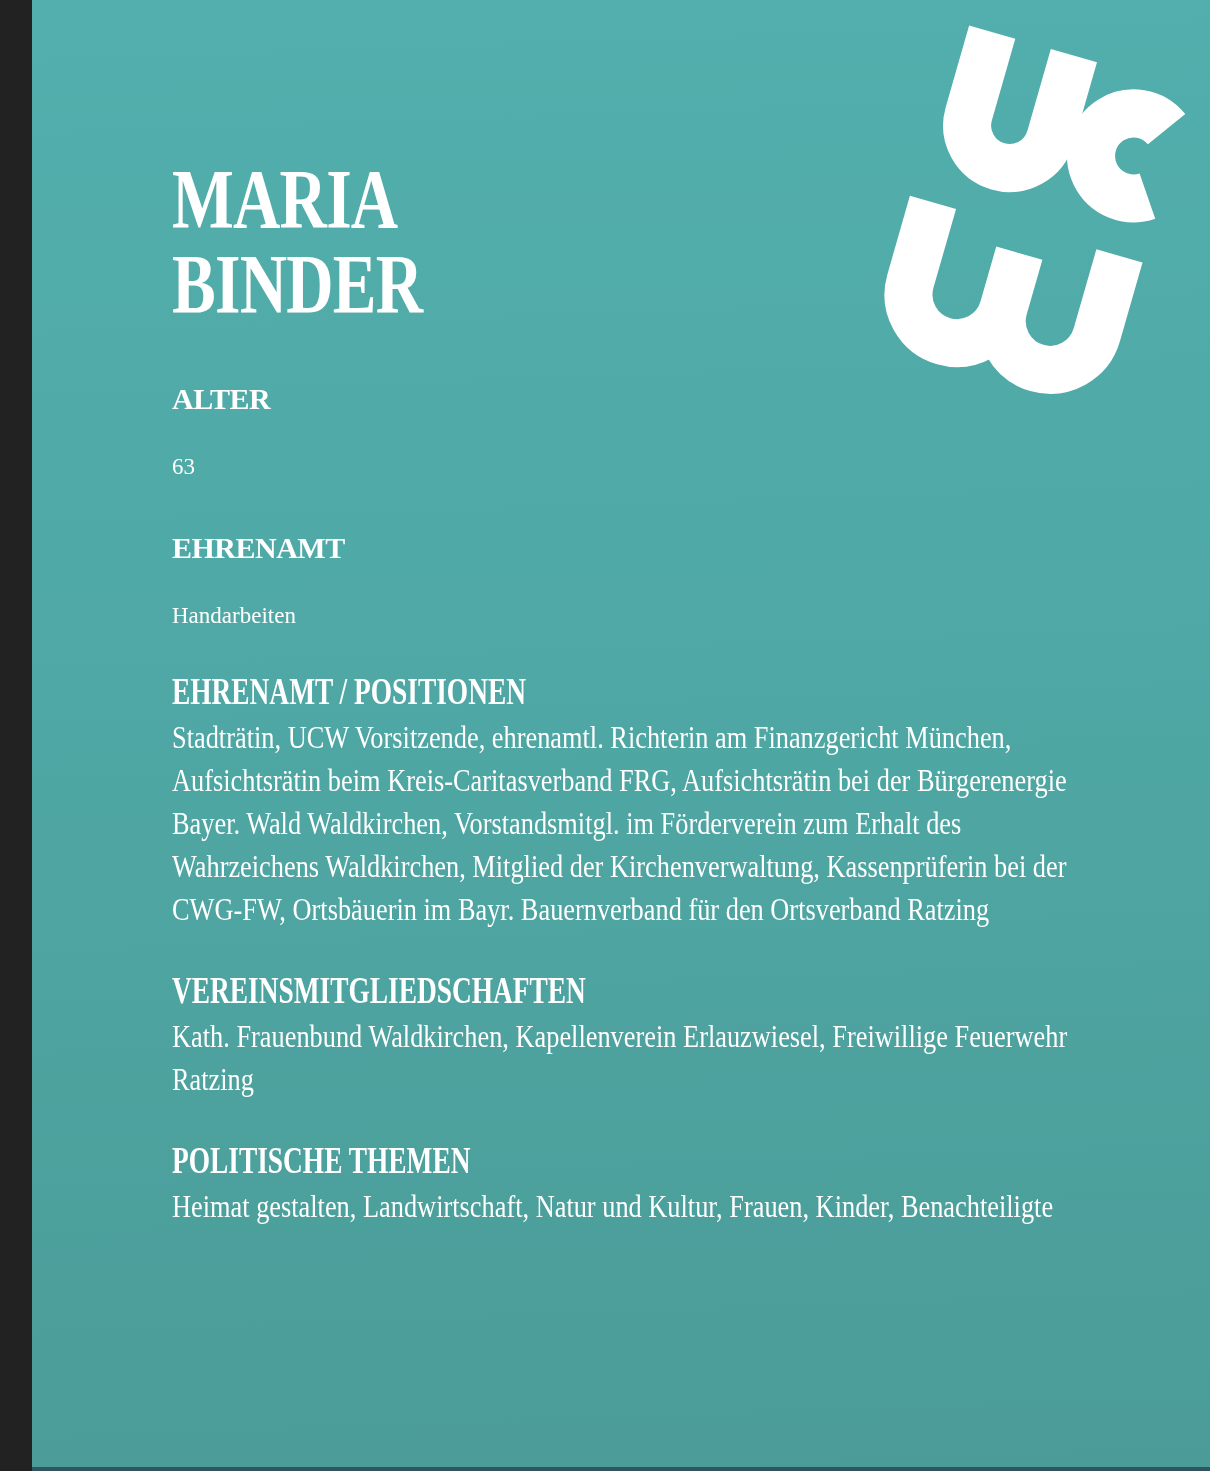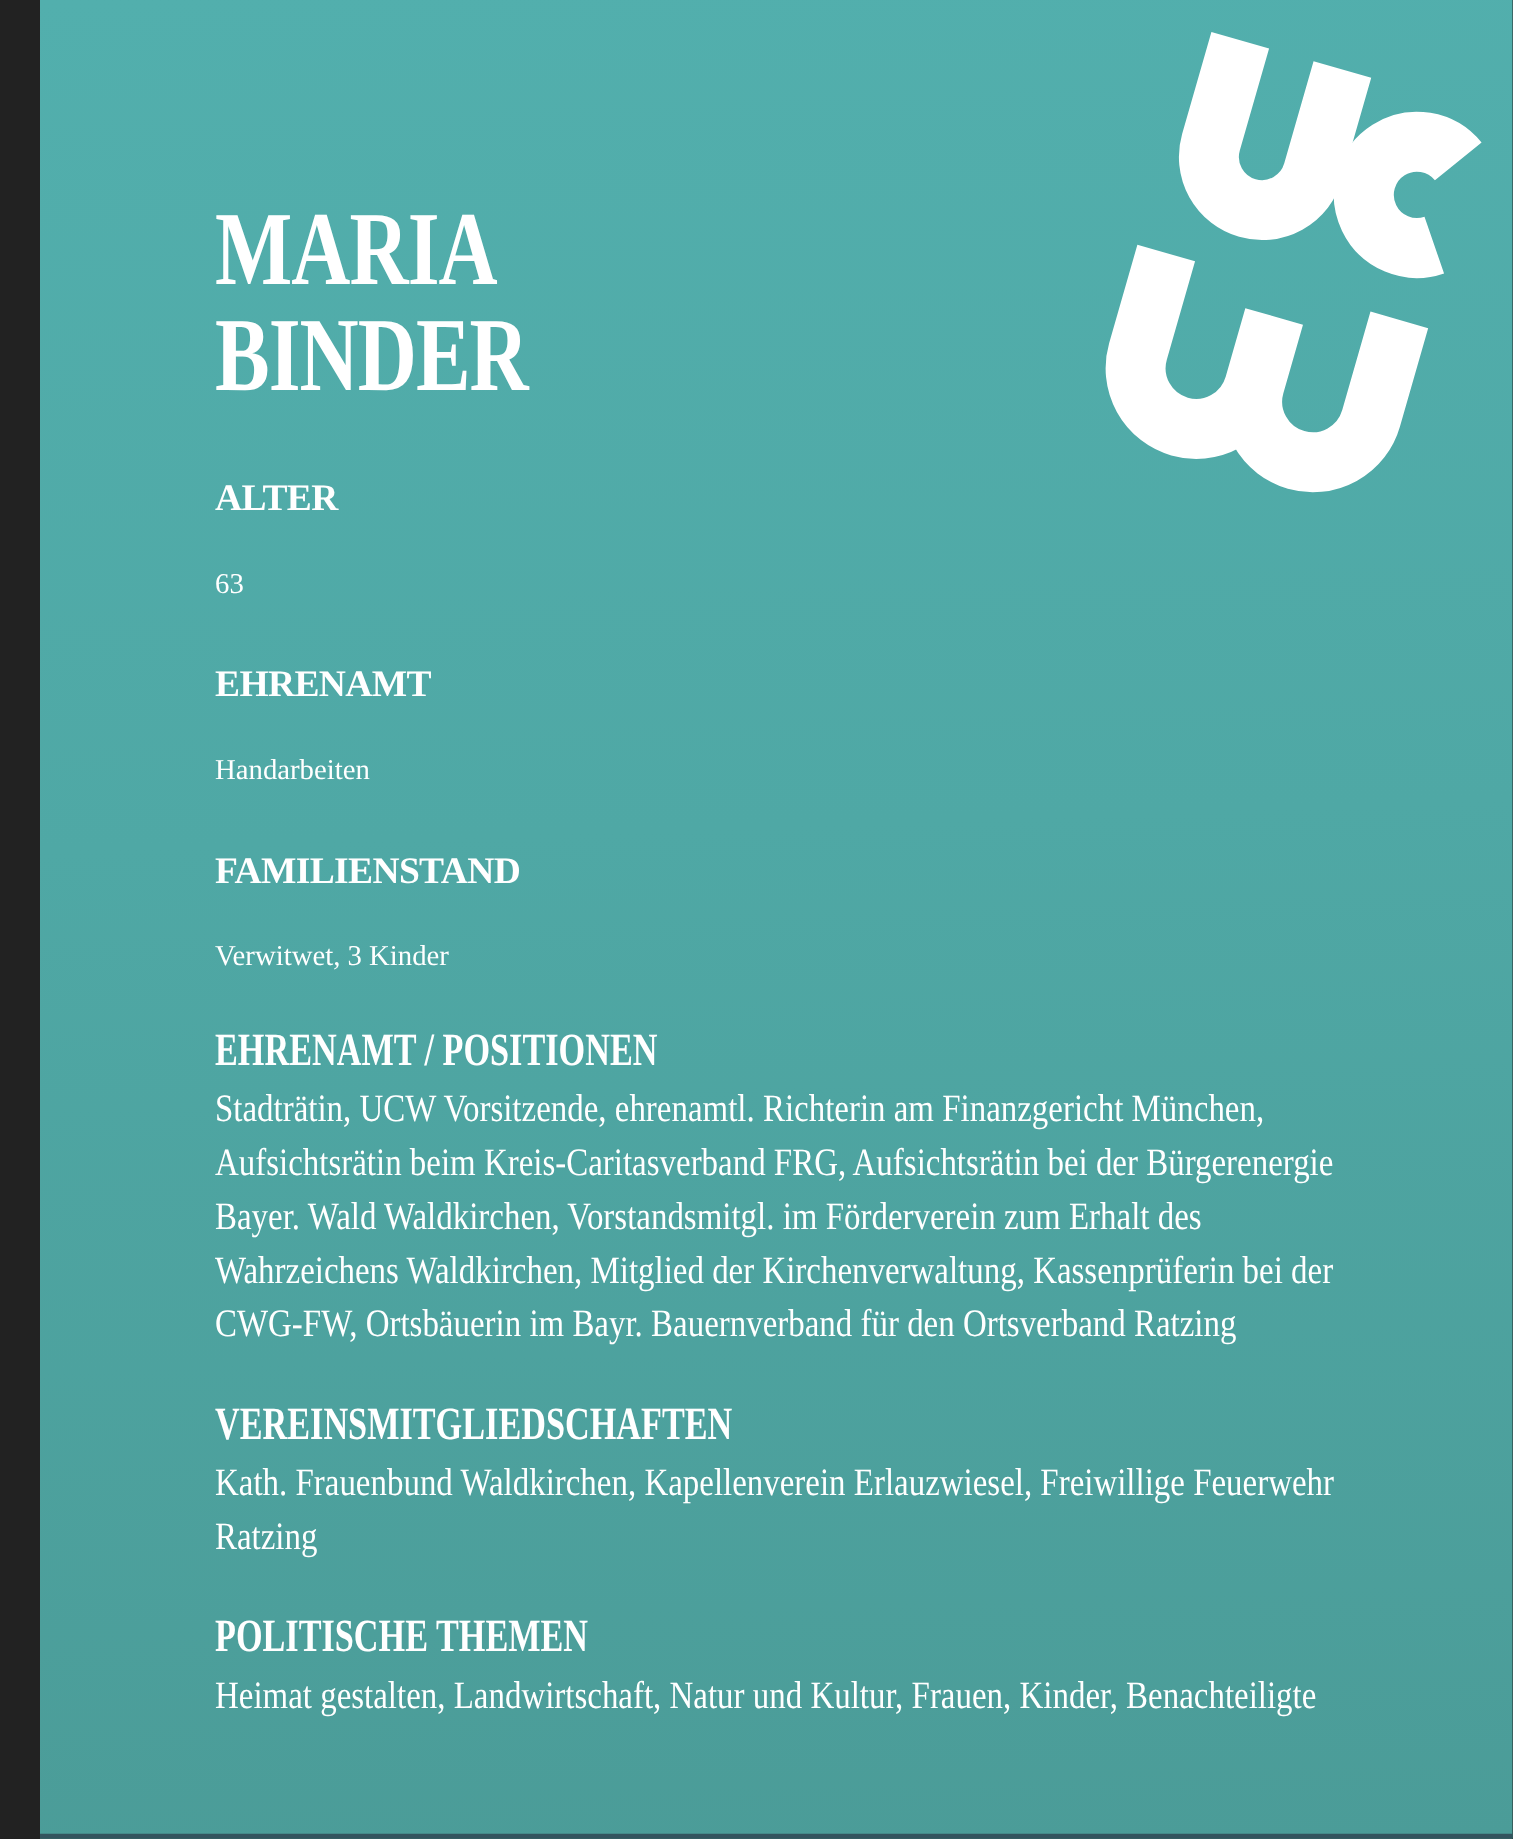--- a/index.html
+++ b/index.html
@@ -79,24 +79,20 @@
 
     <div class="fields">
       <div class="field-row">
         <span class="field-label">ALTER</span>
         <span class="field-value">63</span>
       </div>
       <div class="field-row">
         <span class="field-label">EHRENAMT</span>
         <span class="field-value">Handarbeiten</span>
       </div>
-      <div class="field-row">
-        <span class="field-label">FAMILIENSTAND</span>
-        <span class="field-value">Verwitwet, 3 Kinder</span>
-      </div>
     </div>
 
     <div class="section">
       <h2 class="section-heading">EHRENAMT / POSITIONEN</h2>
       <p class="section-text">Stadträtin, UCW Vorsitzende, ehrenamtl. Richterin am Finanzgericht München, Aufsichtsrätin beim Kreis-Caritasverband FRG, Aufsichtsrätin bei der Bürgerenergie Bayer. Wald Waldkirchen, Vorstandsmitgl. im Förderverein zum Erhalt des Wahrzeichens Waldkirchen, Mitglied der Kirchenverwaltung, Kassenprüferin bei der CWG-FW, Ortsbäuerin im Bayr. Bauernverband für den Ortsverband Ratzing</p>
     </div>
 
     <div class="section">
       <h2 class="section-heading">VEREINSMITGLIEDSCHAFTEN</h2>
       <p class="section-text">Kath. Frauenbund Waldkirchen, Kapellenverein Erlauzwiesel, Freiwillige Feuerwehr Ratzing</p>

